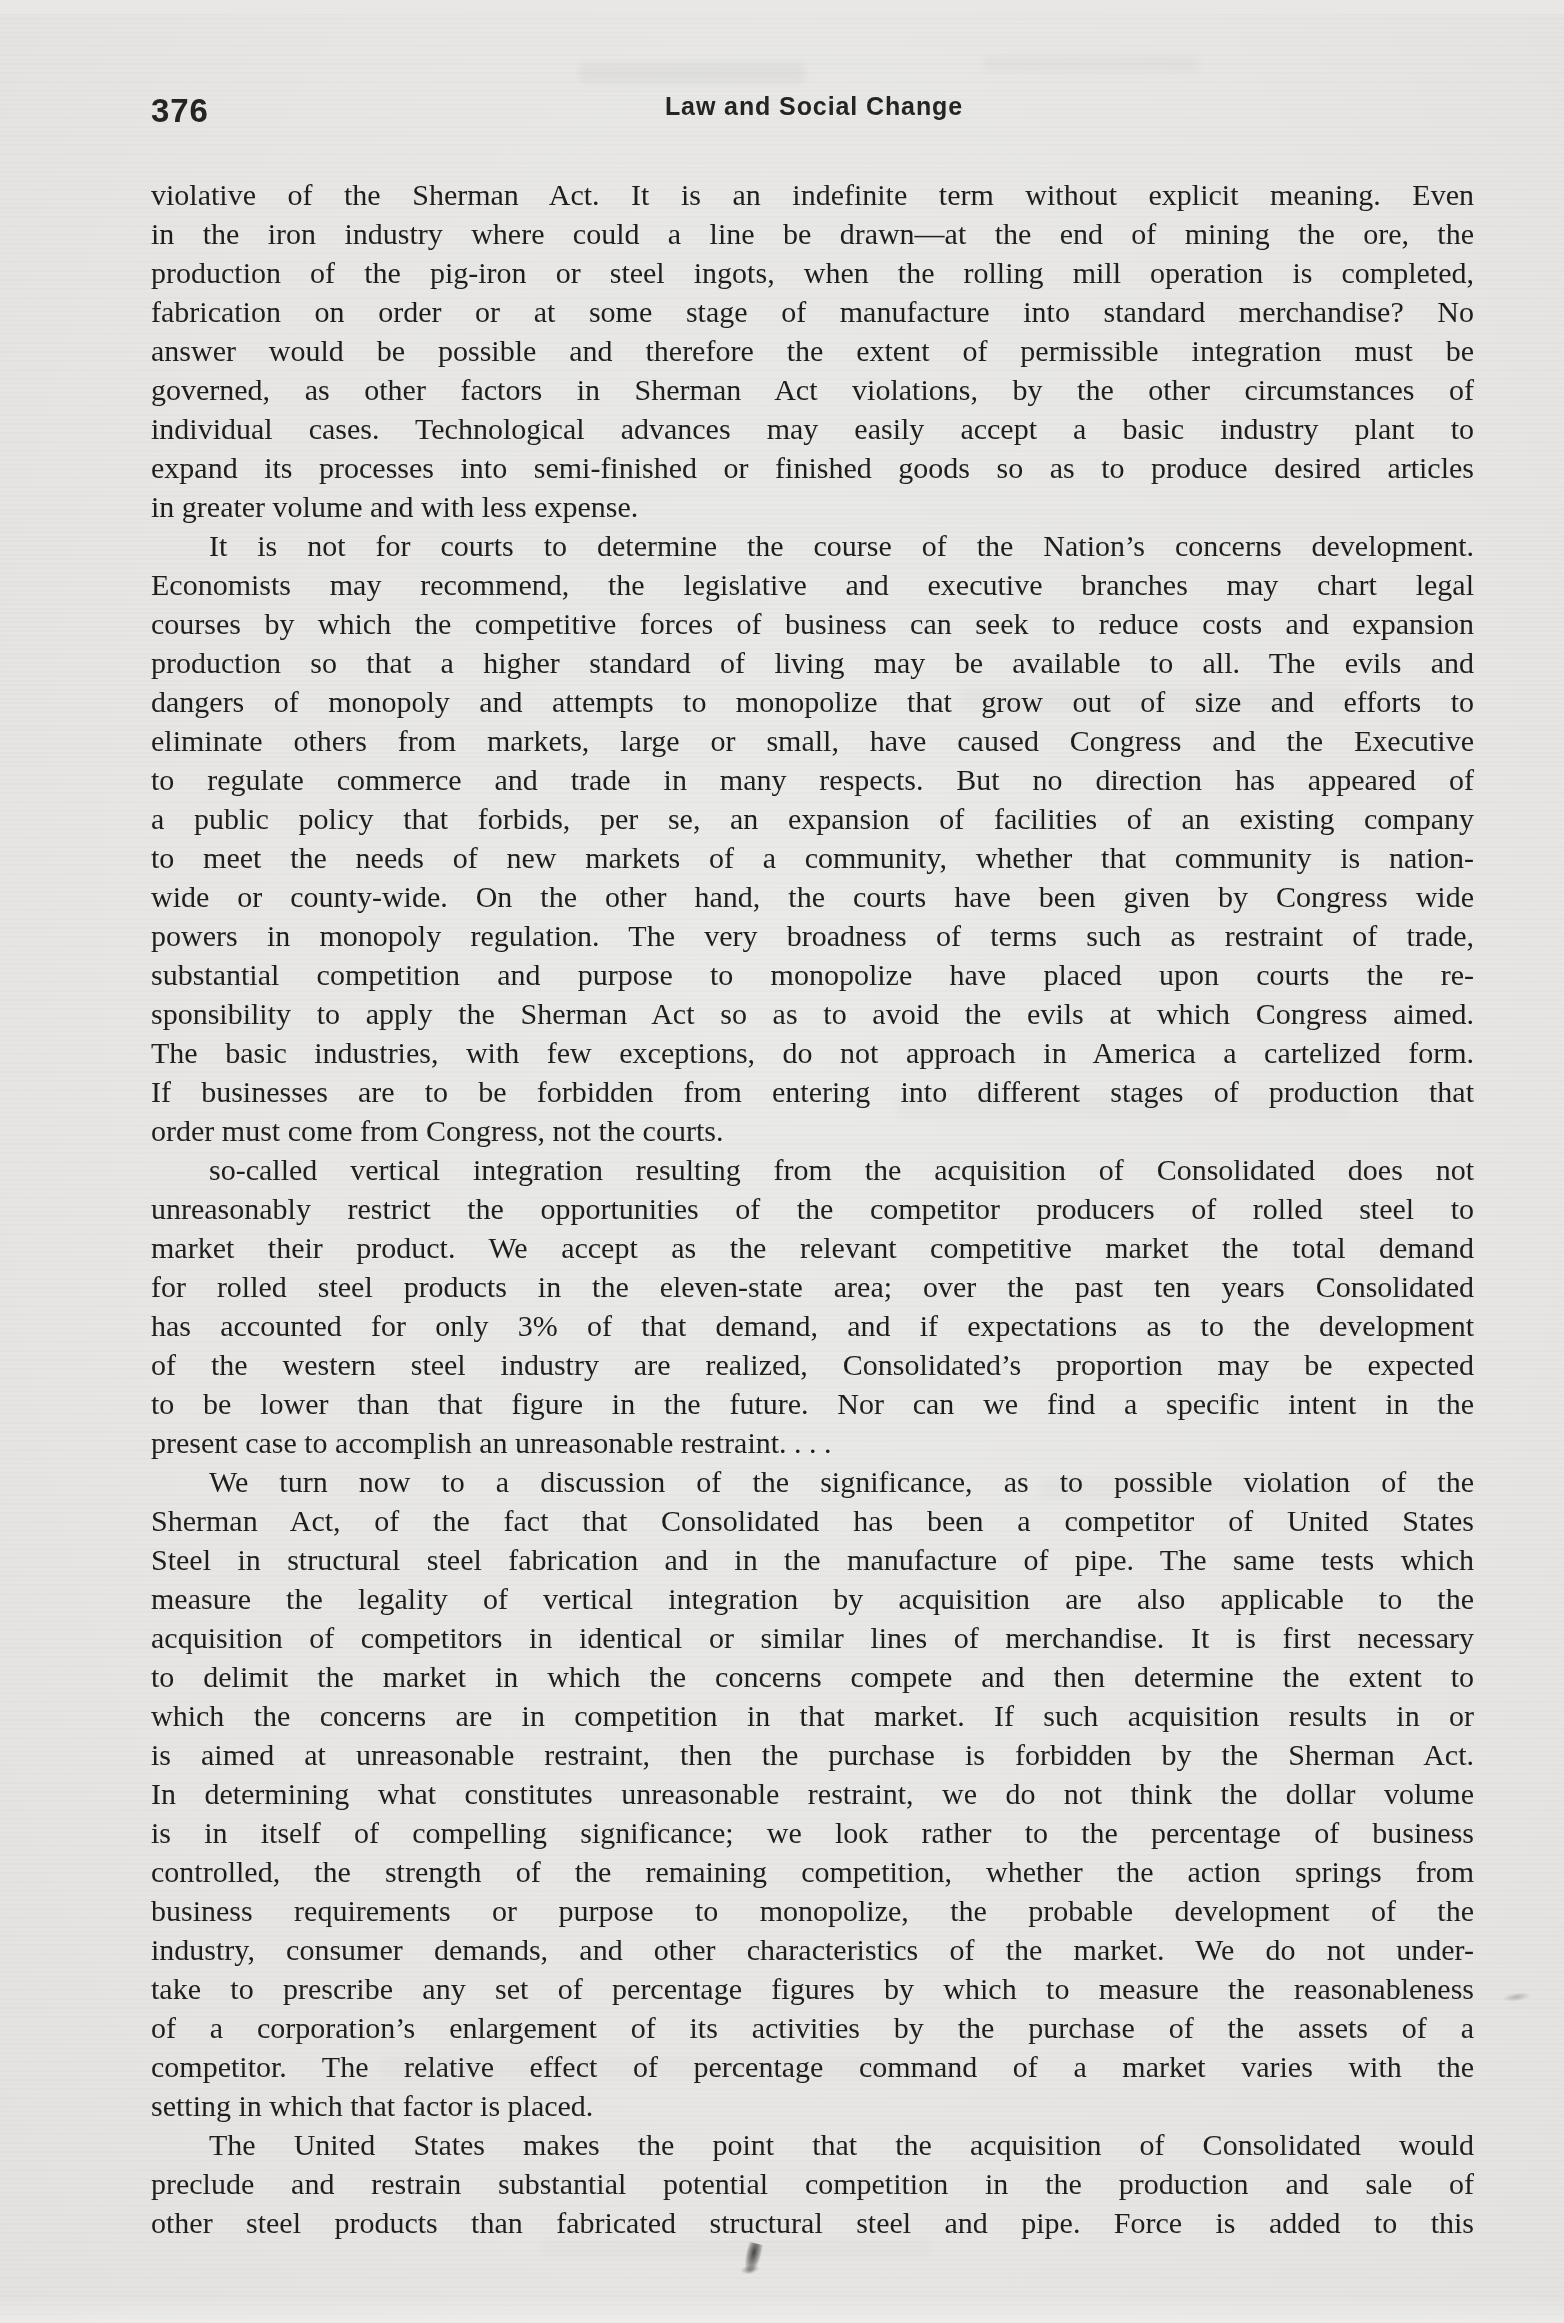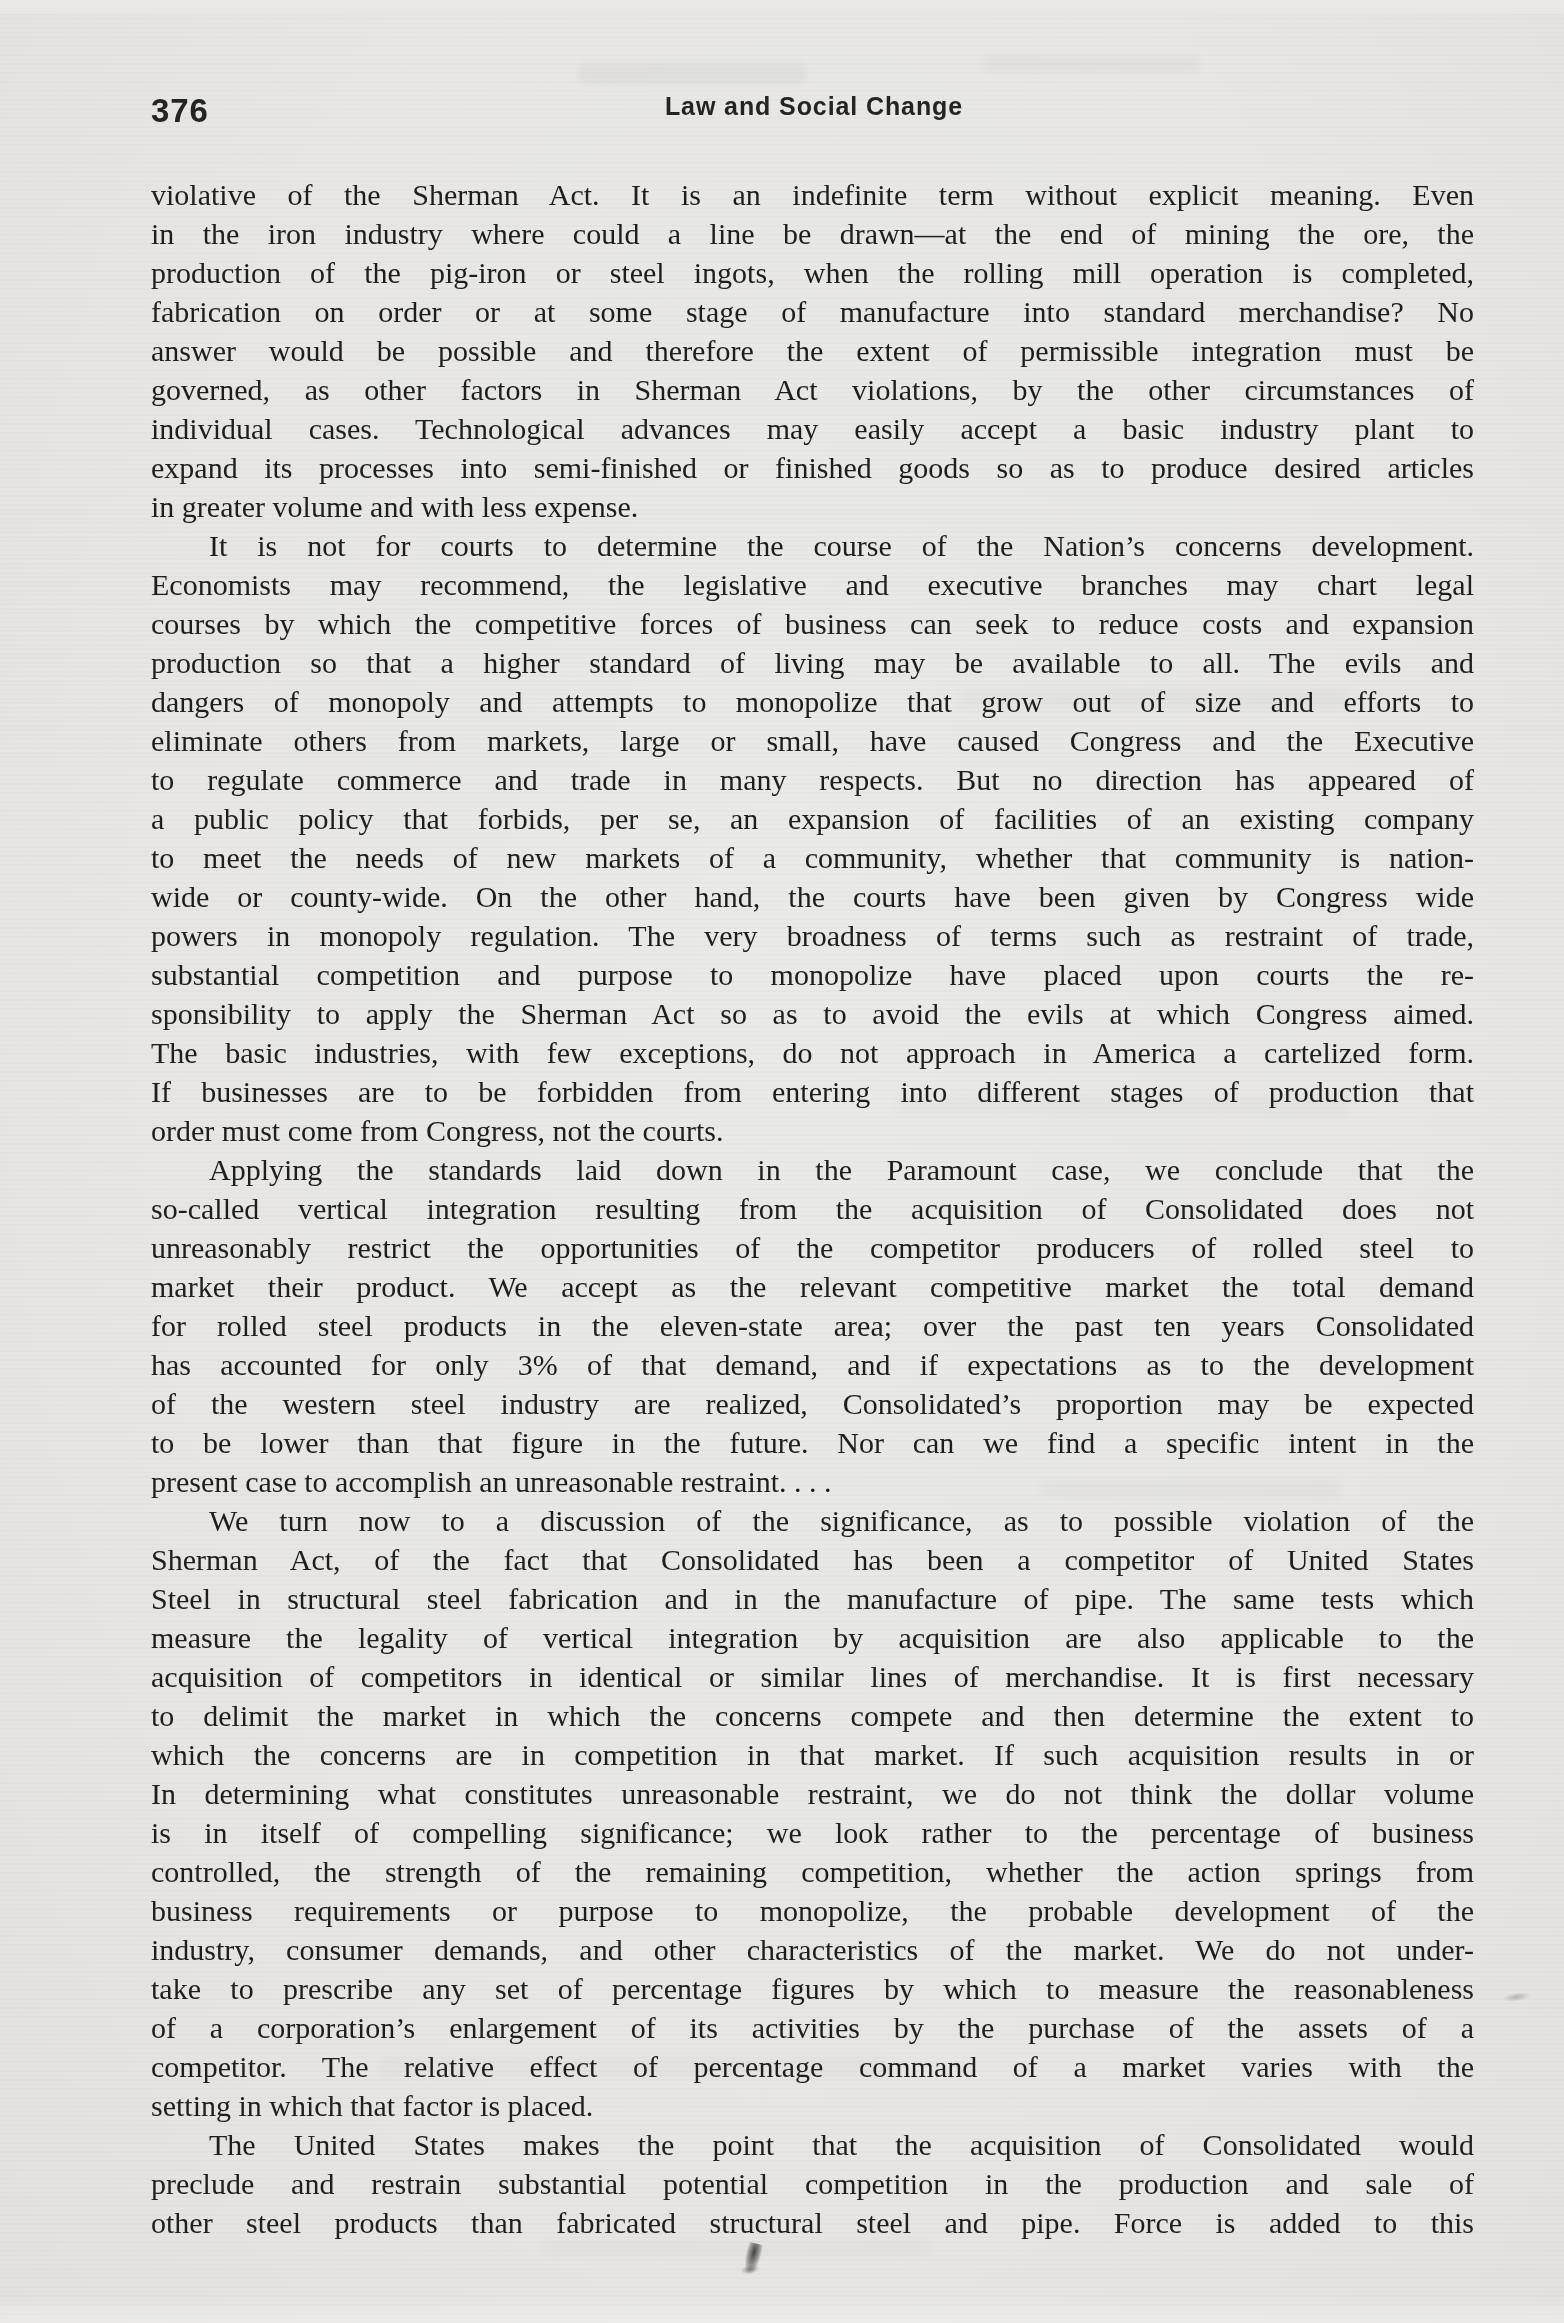--- a/index.html
+++ b/index.html
@@ -108,38 +108,38 @@
         <div class="line">to meet the needs of new markets of a community, whether that community is nation-</div>
         <div class="line">wide or county-wide. On the other hand, the courts have been given by Congress wide</div>
         <div class="line">powers in monopoly regulation. The very broadness of terms such as restraint of trade,</div>
         <div class="line">substantial competition and purpose to monopolize have placed upon courts the re-</div>
         <div class="line">sponsibility to apply the Sherman Act so as to avoid the evils at which Congress aimed.</div>
         <div class="line">The basic industries, with few exceptions, do not approach in America a cartelized form.</div>
         <div class="line">If businesses are to be forbidden from entering into different stages of production that</div>
         <div class="line align-left">order must come from Congress, not the courts.</div>
       </div>
       <div class="para indent">
-        <div class="line">Applying the standards laid down in the Paramount case, we conclude that the</div>
         <div class="line">so-called vertical integration resulting from the acquisition of Consolidated does not</div>
         <div class="line">unreasonably restrict the opportunities of the competitor producers of rolled steel to</div>
         <div class="line">market their product. We accept as the relevant competitive market the total demand</div>
         <div class="line">for rolled steel products in the eleven-state area; over the past ten years Consolidated</div>
         <div class="line">has accounted for only 3% of that demand, and if expectations as to the development</div>
         <div class="line">of the western steel industry are realized, Consolidated’s proportion may be expected</div>
         <div class="line">to be lower than that figure in the future. Nor can we find a specific intent in the</div>
         <div class="line align-left">present case to accomplish an unreasonable restraint. . . .</div>
       </div>
       <div class="para indent">
         <div class="line">We turn now to a discussion of the significance, as to possible violation of the</div>
         <div class="line">Sherman Act, of the fact that Consolidated has been a competitor of United States</div>
         <div class="line">Steel in structural steel fabrication and in the manufacture of pipe. The same tests which</div>
         <div class="line">measure the legality of vertical integration by acquisition are also applicable to the</div>
         <div class="line">acquisition of competitors in identical or similar lines of merchandise. It is first necessary</div>
         <div class="line">to delimit the market in which the concerns compete and then determine the extent to</div>
         <div class="line">which the concerns are in competition in that market. If such acquisition results in or</div>
+        <div class="line">is aimed at unreasonable restraint, then the purchase is forbidden by the Sherman Act.</div>
         <div class="line">In determining what constitutes unreasonable restraint, we do not think the dollar volume</div>
         <div class="line">is in itself of compelling significance; we look rather to the percentage of business</div>
         <div class="line">controlled, the strength of the remaining competition, whether the action springs from</div>
         <div class="line">business requirements or purpose to monopolize, the probable development of the</div>
         <div class="line">industry, consumer demands, and other characteristics of the market. We do not under-</div>
         <div class="line">take to prescribe any set of percentage figures by which to measure the reasonableness</div>
         <div class="line">of a corporation’s enlargement of its activities by the purchase of the assets of a</div>
         <div class="line">competitor. The relative effect of percentage command of a market varies with the</div>
         <div class="line align-left">setting in which that factor is placed.</div>
       </div>

